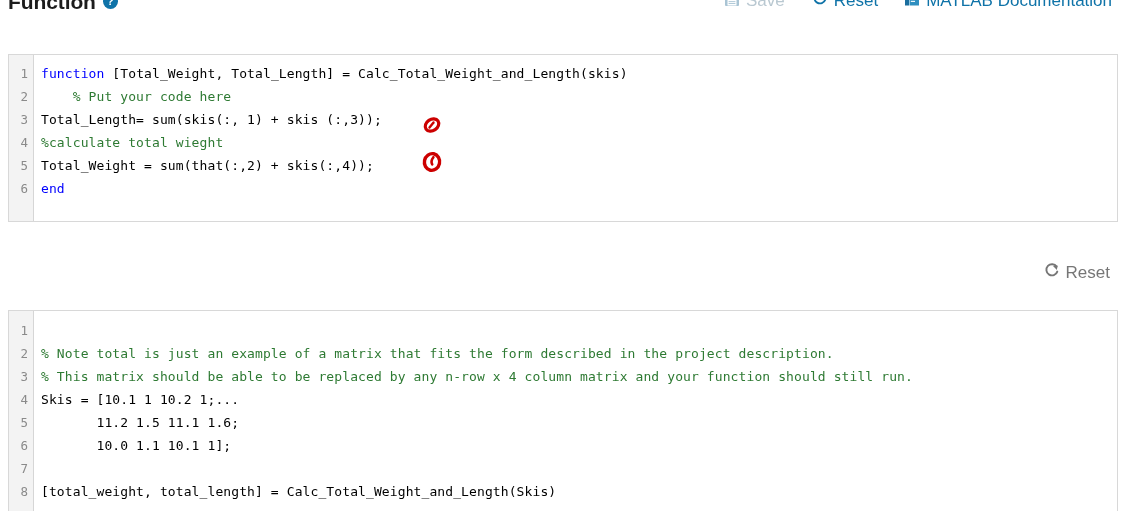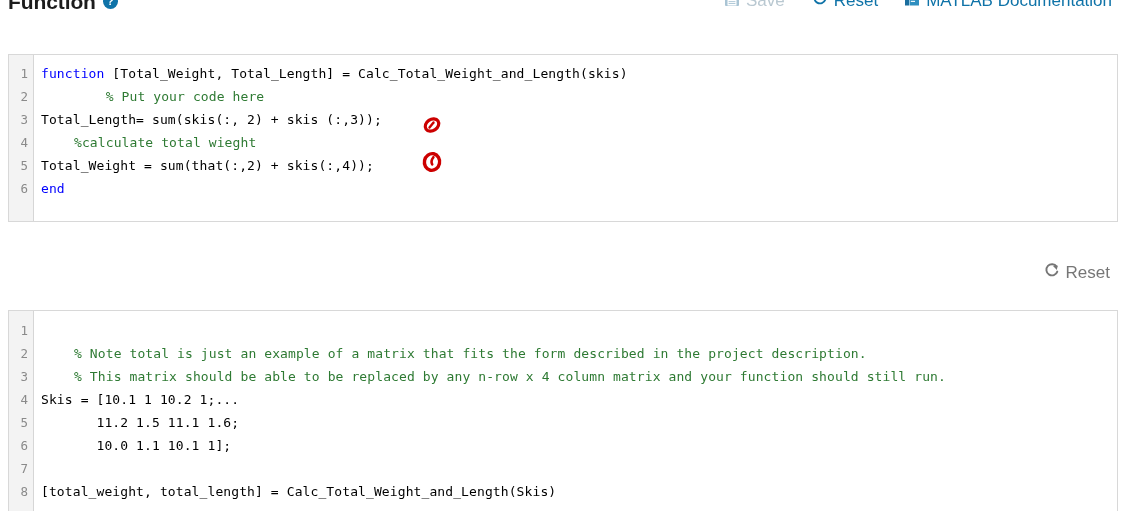--- a/index.html
+++ b/index.html
@@ -119,21 +119,21 @@
     letter-spacing: 0.1px;
   }
   .gutter-fill {
     position: absolute;
     left: 0;
     width: 25px;
     background: #f3f3f3;
     border-right: 1px solid #d6d6d6;
   }
   .kw  { color: #0000ff; }
-  .cm  { color: #2e7a33; margin-left: 33px; }
+  .cm  { color: #2e7a33; }
 
   
   .annot {
     position: absolute;
     pointer-events: none;
   }
 </style>
 </head>
 <body>
 
@@ -189,21 +189,21 @@
         <div class="code-line">
           <div class="ln">1</div>
           <div class="code-txt"><span class="kw">function</span><span> [Total_Weight, Total_Length] = Calc_Total_Weight_and_Length(skis)</span></div>
         </div>
         <div class="code-line">
           <div class="ln">2</div>
           <div class="code-txt"><span class="cm">    % Put your code here</span></div>
         </div>
         <div class="code-line">
           <div class="ln">3</div>
-          <div class="code-txt"><span>Total_Length= sum(skis(:, 2) + skis (:,3));</span></div>
+          <div class="code-txt"><span>Total_Length= sum(skis(:, 1) + skis (:,3));</span></div>
         </div>
         <div class="code-line">
           <div class="ln">4</div>
           <div class="code-txt"><span class="cm">%calculate total wieght</span></div>
         </div>
         <div class="code-line">
           <div class="ln">5</div>
           <div class="code-txt"><span>Total_Weight = sum(that(:,2) + skis(:,4));</span></div>
         </div>
         <div class="code-line">

